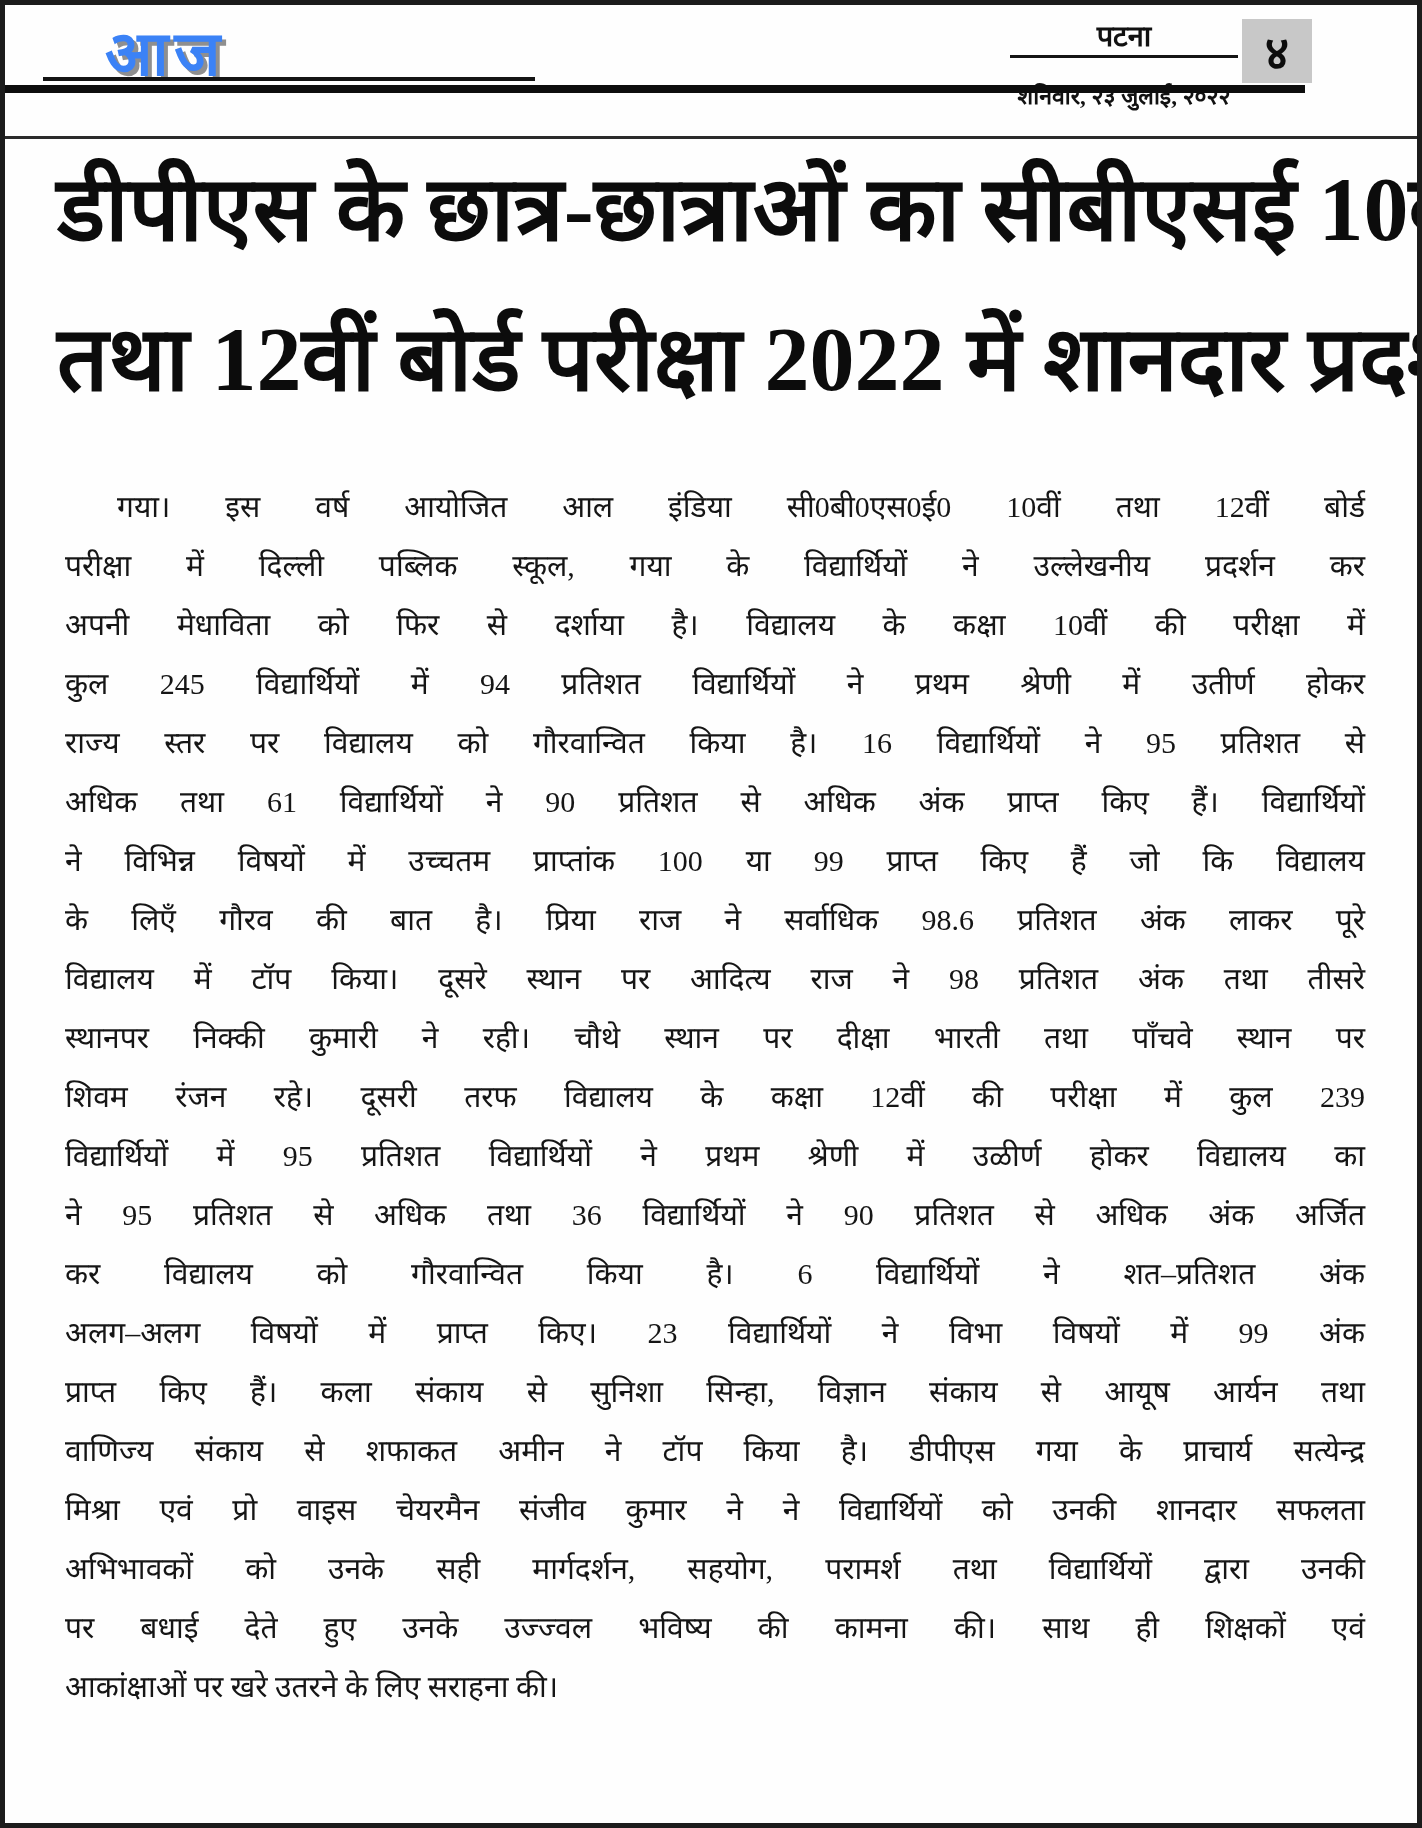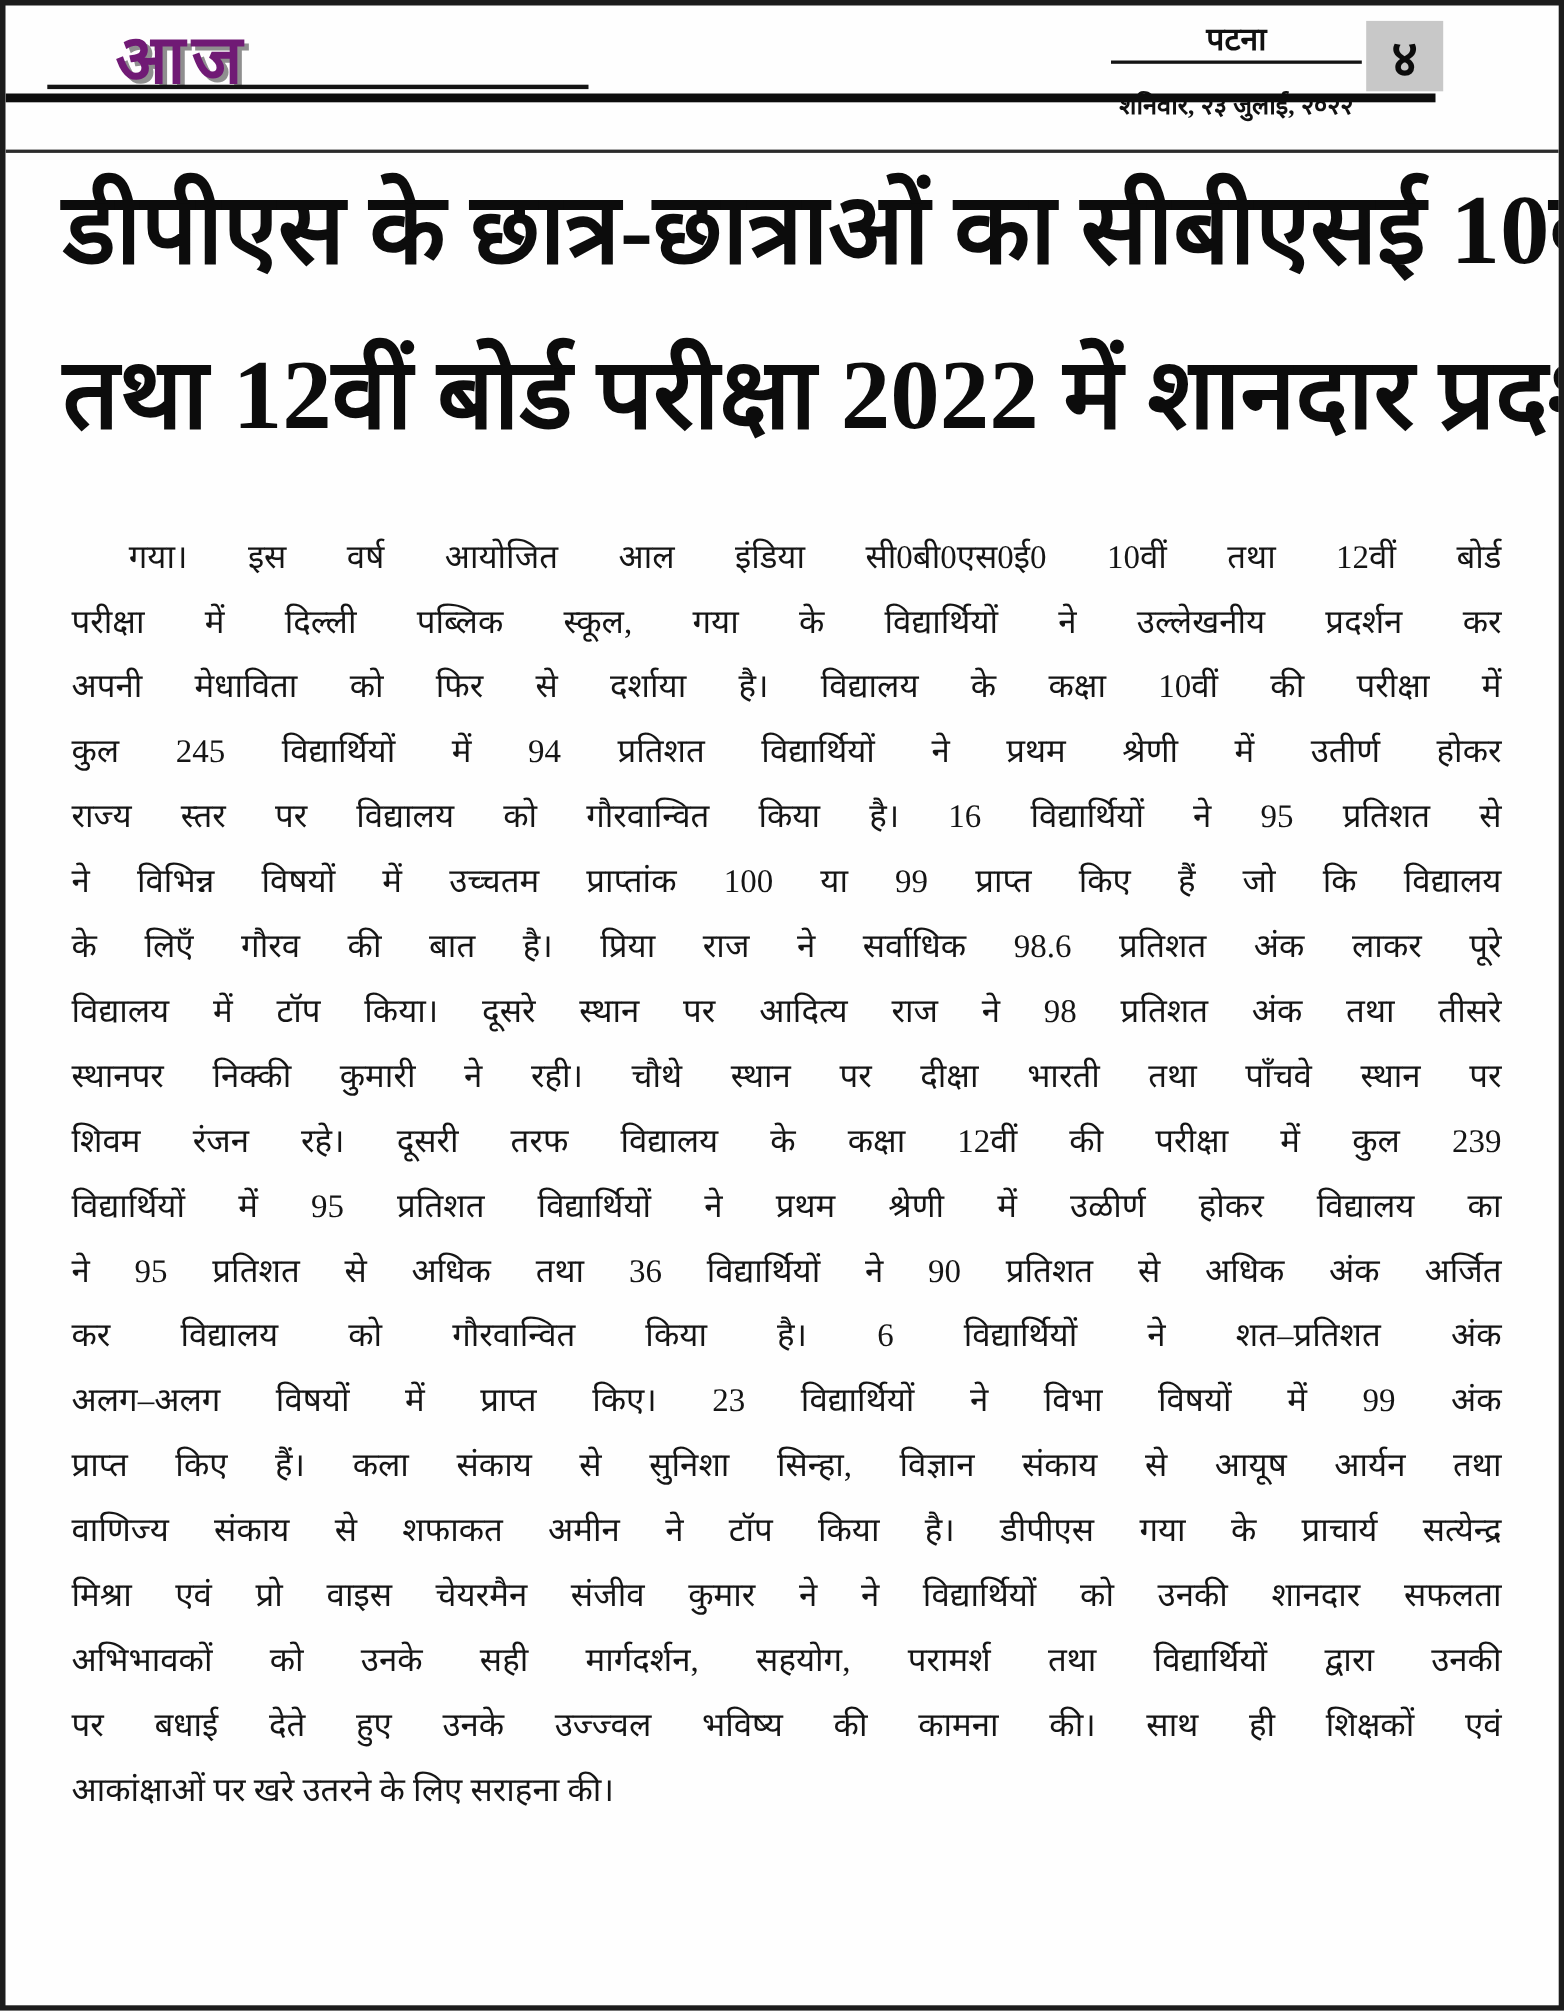--- a/index.html
+++ b/index.html
@@ -13,21 +13,21 @@
     position: relative;
     width: 1422px; height: 1828px;
     background: #fefefe;
     border: 5px solid #1c1c1c;
     overflow: hidden;
   }
   
   .masthead-logo {
     position: absolute; left: 100px; top: 4px;
     font-size: 62px; font-weight: 700; letter-spacing: 6px;
-    color: #701a75;
+    color: #3b82f6;
     text-shadow: 4px 4px 0 #8f8f8f;
   }
   .logo-rule {
     position: absolute; left: 38px; top: 72px;
     width: 492px; height: 4px; background: #141414;
   }
   .masthead-city {
     position: absolute; left: 512px; top: 12px; width: 200px;
     text-align: center;
     font-size: 48px; font-weight: 700; color: #101010;
@@ -107,20 +107,21 @@
     <div class="headline-line">डीपीएस के छात्र-छात्राओं का सीबीएसई 10वीं</div>
     <div class="headline-line">तथा 12वीं बोर्ड परीक्षा 2022 में शानदार प्रदर्शन</div>
   </h1>
 
   <div class="article-body">
       <div class="body-line indent-first">गया। इस वर्ष आयोजित आल इंडिया सी0बी0एस0ई0 10वीं तथा 12वीं बोर्ड</div>
       <div class="body-line">परीक्षा में दिल्ली पब्लिक स्कूल, गया के विद्यार्थियों ने उल्लेखनीय प्रदर्शन कर</div>
       <div class="body-line">अपनी मेधाविता को फिर से दर्शाया है। विद्यालय के कक्षा 10वीं की परीक्षा में</div>
       <div class="body-line">कुल 245 विद्यार्थियों में 94 प्रतिशत विद्यार्थियों ने प्रथम श्रेणी में उतीर्ण होकर</div>
       <div class="body-line">राज्य स्तर पर विद्यालय को गौरवान्वित किया है। 16 विद्यार्थियों ने 95 प्रतिशत से</div>
+      <div class="body-line">अधिक तथा 61 विद्यार्थियों ने 90 प्रतिशत से अधिक अंक प्राप्त किए हैं। विद्यार्थियों</div>
       <div class="body-line">ने विभिन्न विषयों में उच्चतम प्राप्तांक 100 या 99 प्राप्त किए हैं जो कि विद्यालय</div>
       <div class="body-line">के लिएँ गौरव की बात है। प्रिया राज ने सर्वाधिक 98.6 प्रतिशत अंक लाकर पूरे</div>
       <div class="body-line">विद्यालय में टॉप किया। दूसरे स्थान पर आदित्य राज ने 98 प्रतिशत अंक तथा तीसरे</div>
       <div class="body-line">स्थानपर निक्की कुमारी ने रही। चौथे स्थान पर दीक्षा भारती तथा पाँचवे स्थान पर</div>
       <div class="body-line">शिवम रंजन रहे। दूसरी तरफ विद्यालय के कक्षा 12वीं की परीक्षा में कुल 239</div>
       <div class="body-line">विद्यार्थियों में 95 प्रतिशत विद्यार्थियों ने प्रथम श्रेणी में उळीर्ण होकर विद्यालय का</div>
       <div class="body-line">ने 95 प्रतिशत से अधिक तथा 36 विद्यार्थियों ने 90 प्रतिशत से अधिक अंक अर्जित</div>
       <div class="body-line">कर विद्यालय को गौरवान्वित किया है। 6 विद्यार्थियों ने शत–प्रतिशत अंक</div>
       <div class="body-line">अलग–अलग विषयों में प्राप्त किए। 23 विद्यार्थियों ने विभा विषयों में 99 अंक</div>
       <div class="body-line">प्राप्त किए हैं। कला संकाय से सुनिशा सिन्हा, विज्ञान संकाय से आयूष आर्यन तथा</div>

